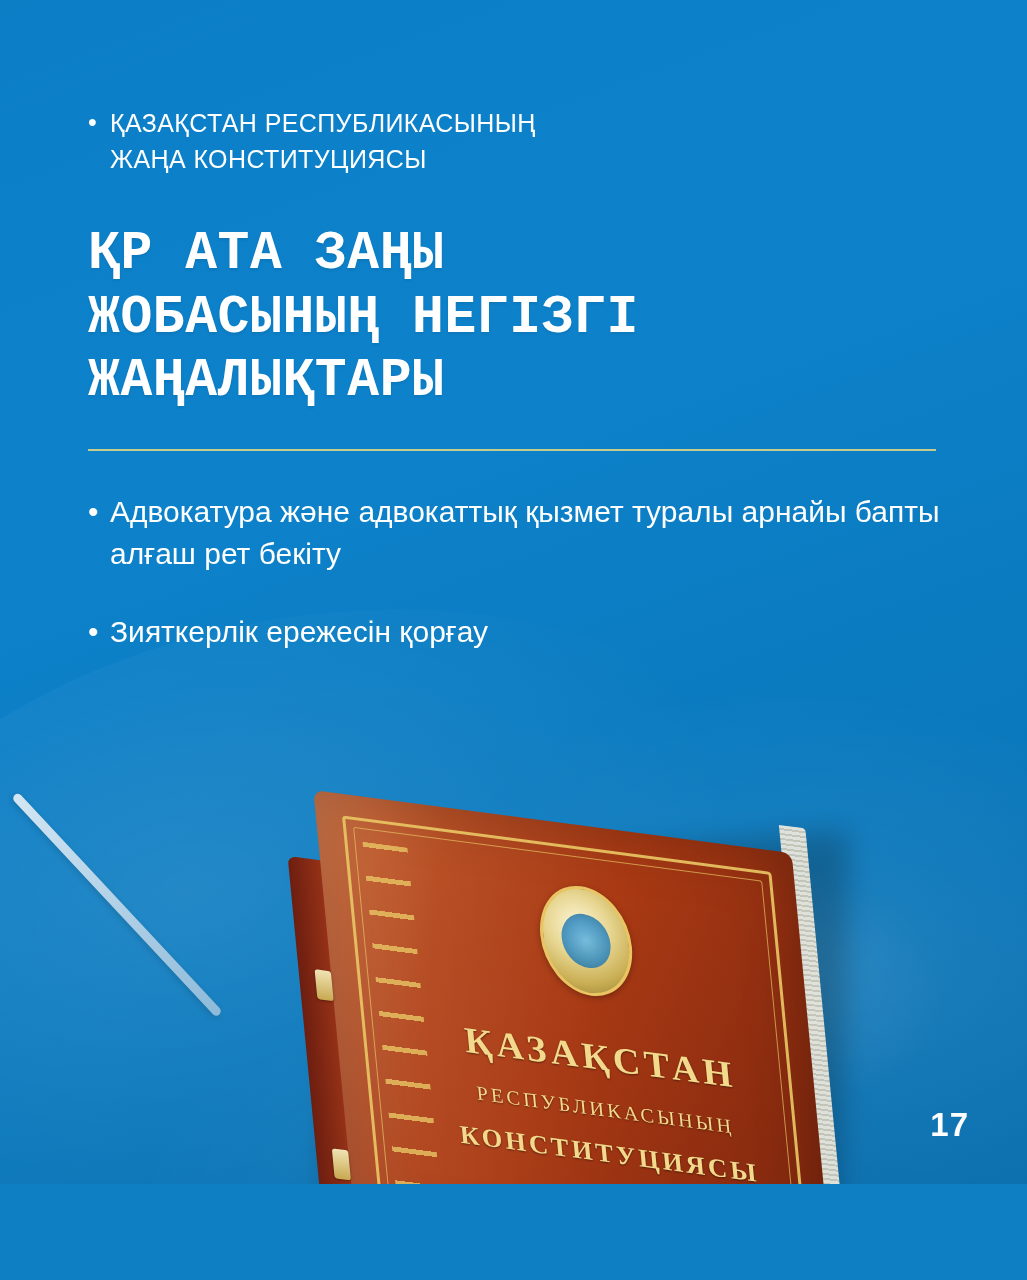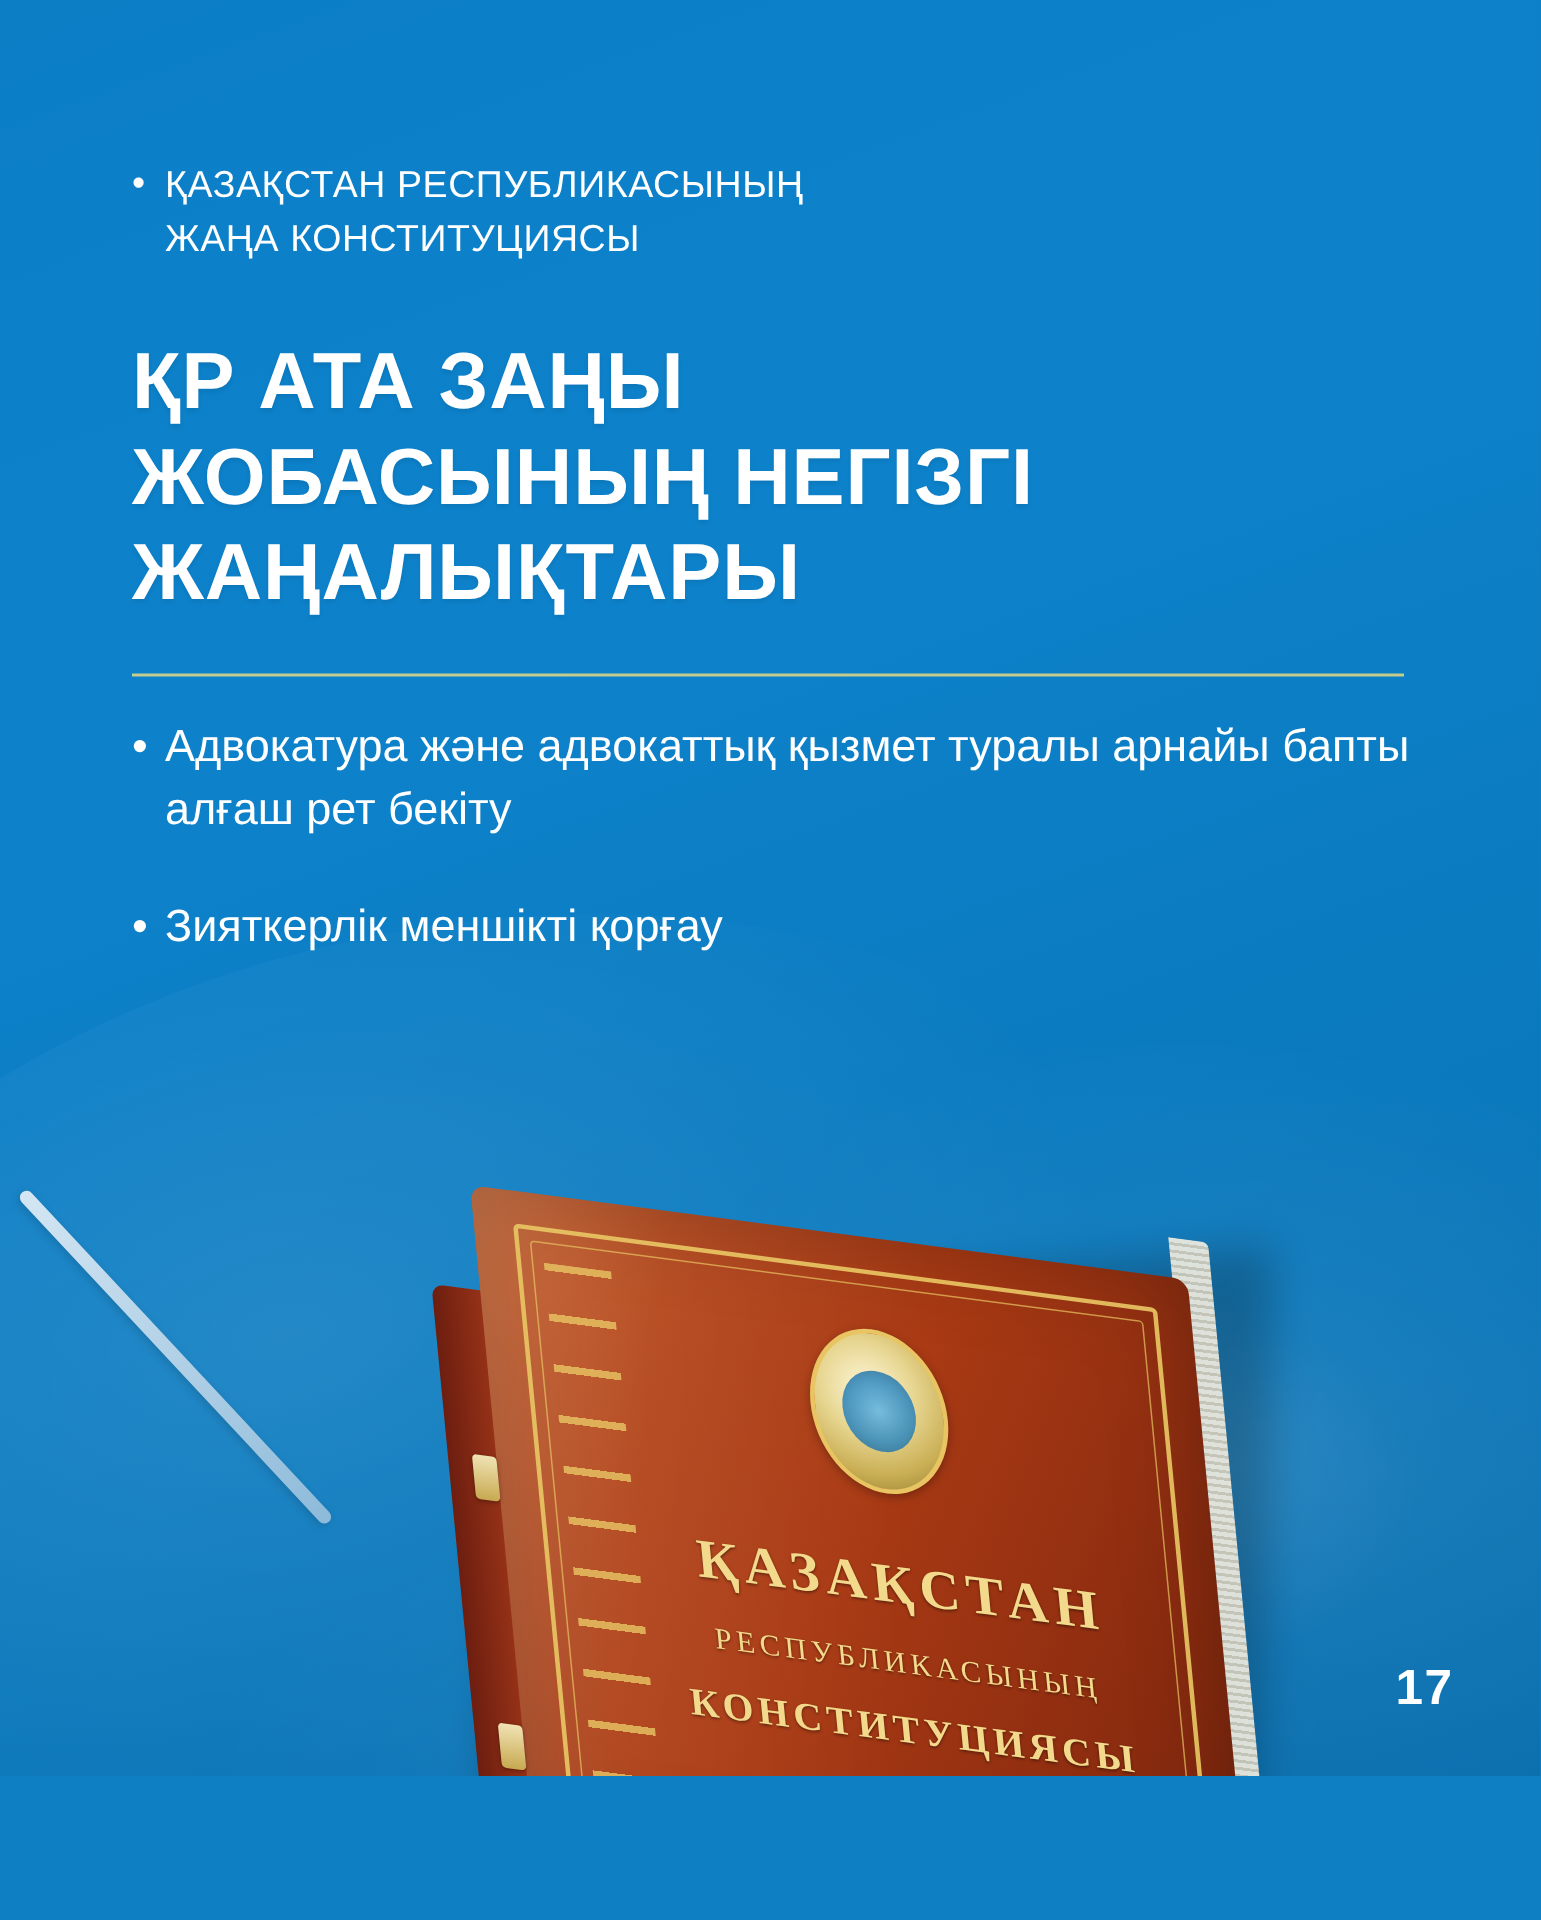--- a/index.html
+++ b/index.html
@@ -99,32 +99,33 @@
 
   .title {
     margin-top: 46px;
     font-size: 53px;
     font-weight: bold;
     line-height: 1.20;
     letter-spacing: 0.6px;
     text-transform: uppercase;
     white-space: pre-line;
     text-shadow: 0 2px 3px rgba(0,0,0,0.08);
+    font-family: Liberation Mono, monospace;
   }
 
   .divider {
     margin-top: 34px;
     width: 848px;
     height: 2px;
     background: #cfd08a;
     opacity: 0.95;
   }
 
   .bullets {
-    margin-top: 26px;
+    margin-top: 40px;
     list-style: none;
     padding: 0;
   }
   .bullet {
     position: relative;
     padding-left: 22px;
     font-size: 30px;
     line-height: 1.40;
     font-weight: 400;
     margin-bottom: 36px;
@@ -319,21 +320,21 @@
 ЖАҢА КОНСТИТУЦИЯСЫ</div>
 
     <h1 class="title">ҚР АТА ЗАҢЫ
 ЖОБАСЫНЫҢ НЕГІЗГІ
 ЖАҢАЛЫҚТАРЫ</h1>
 
     <div class="divider"></div>
 
     <ul class="bullets">
       <li class="bullet">Адвокатура және адвокаттық қызмет туралы арнайы бапты алғаш рет бекіту</li>
-      <li class="bullet">Зияткерлік меншікті қорғау</li>
+      <li class="bullet">Зияткерлік ережесін қорғау</li>
     </ul>
 
   </div>
 
   <div class="book">
     <div class="book-shadow"></div>
     <div class="book-spine"></div>
     <div class="book-pages"></div>
     <div class="book-cover">
       <div class="cover-sheen"></div>

